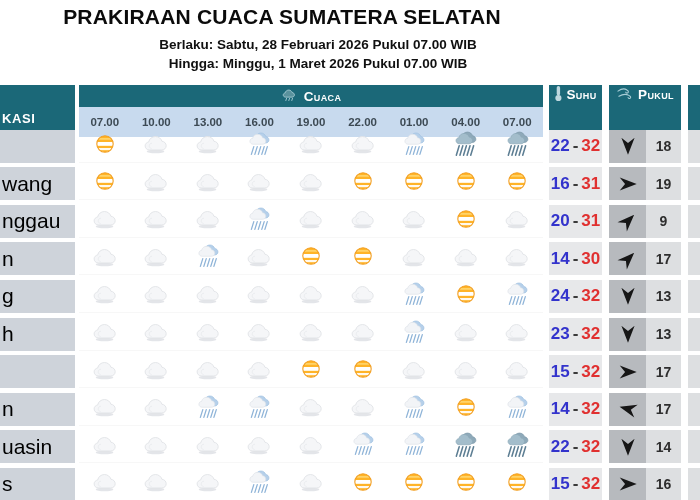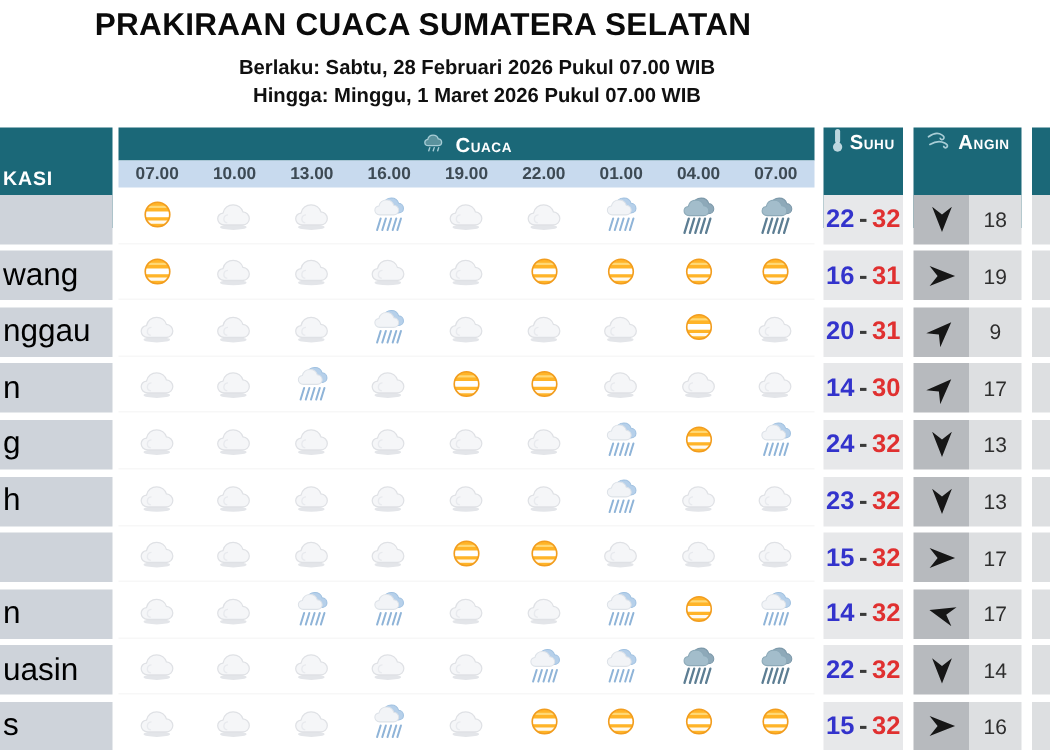--- a/index.html
+++ b/index.html
@@ -14,42 +14,42 @@
   .subtitle{position:absolute;top:36px;left:0;width:636px;text-align:center;
     font-size:13.5px;font-weight:bold;color:#101010;line-height:18.5px;}
   .wtable{position:absolute;top:85px;left:0;width:700px;}
   .grid-row{display:grid;grid-template-columns:75px 4px 464px 6px 53px 7px 37px 35px 7px 12px;}
   .head{height:40px;border-radius:11px;}
   .loc-head{grid-column:1;background:var(--teal);color:#fff;display:flex;align-items:center;
     font-weight:bold;font-size:13px;padding-left:2px;letter-spacing:.6px;}
   .cuaca-head{grid-column:3;display:flex;flex-direction:column;}
   .cuaca-title{height:22px;background:var(--teal);color:#fff;display:flex;align-items:center;
     justify-content:center;gap:6px;font-weight:bold;font-size:13.5px;font-variant:small-caps;letter-spacing:.4px;}
-  .time-bar{height:18px;background:var(--timebg);display:grid;grid-template-columns:repeat(9,1fr);align-items:center;}
+  .time-bar{height:30px;background:var(--timebg);display:grid;grid-template-columns:repeat(9,1fr);align-items:center;}
   .time-bar span{text-align:center;font-size:11.5px;font-weight:bold;color:#3d4a54;}
   .suhu-head{grid-column:5;}
   .angin-head{grid-column:7 / span 2;}
   .col-head{background:var(--teal);color:#fff;display:flex;flex-direction:column;
     align-items:center;justify-content:center;line-height:1;gap:36px;}
   .head-main{display:flex;align-items:center;gap:3px;font-weight:bold;font-size:13.5px;
     font-variant:small-caps;letter-spacing:.4px;}
   .head-unit{font-size:9.5px;font-style:italic;color:#aecdd8;margin-top:2px;}
   .sliver-head{grid-column:10;background:var(--teal);}
   .rows{margin-top:4.6px;display:flex;flex-direction:column;gap:4.6px;}
   .body-row{height:33px;}
   .label-cell{grid-column:1;background:var(--labelbg);display:flex;align-items:center;
     font-size:21px;color:#000000;padding-left:2px;overflow:hidden;white-space:nowrap;}
   .wx-strip{grid-column:3;display:grid;grid-template-columns:repeat(9,1fr);
     align-items:center;justify-items:center;border-bottom:1px solid rgba(0,0,0,0.03);}
   .temp-cell{grid-column:5;background:var(--tempbg);display:flex;align-items:center;
     justify-content:center;gap:3px;font-size:17px;font-weight:bold;}
   .temp-min{color:var(--tmin);} .temp-max{color:var(--tmax);} .temp-sep{color:#3a3a3a;}
   .arrow-cell{grid-column:7;background:var(--arrowbg);display:flex;align-items:center;justify-content:center;}
   .speed-cell{grid-column:8;background:var(--speedbg);display:flex;align-items:center;
-    justify-content:center;font-size:14px;font-weight:normal;color:#2e2e2e;}
+    justify-content:center;font-size:14px;font-weight:bold;color:#2e2e2e;}
   .sliver-cell{grid-column:10;background:var(--speedbg);}
   #icon-templates{position:absolute;width:0;height:0;overflow:hidden;}
 </style>
 </head>
 <body style="--teal: #1b6878; --timebg: #c8daee; --labelbg: #ced3da; --tempbg: #e7e8ea; --arrowbg: #b7babe; --speedbg: #dddfe1; --tmin: #3333cc; --tmax: #e03030;">
 
 <div id="icon-templates" aria-hidden="true">
   <svg width="0" height="0">
     <defs>
         <clipPath id="sunClip">
@@ -111,21 +111,21 @@
         <span>Suhu</span>
       </span>
       <span class="head-unit">°C</span>
     </div>
     <div class="col-head angin-head">
       <span class="head-main">
         <span><svg width="19" height="15" viewBox="0 0 20 16">
     <path d="M2 5.5 Q7.5 1.5 11.5 4.2 Q14 5.8 12.5 7.2 Q11 8.2 10.3 6.6" fill="none" stroke="#a8cdd6" stroke-width="1.2" stroke-linecap="round"></path>
     <path d="M3 11 Q9 7.5 13.5 10 Q16.5 11.6 15 13 Q13.5 14 12.8 12.4" fill="none" stroke="#a8cdd6" stroke-width="1.2" stroke-linecap="round"></path>
   </svg></span>
-        <span>Angin</span>
+        <span>Pukul</span>
       </span>
       <span class="head-unit">km/jam</span>
     </div>
     <div class="sliver-head"></div>
   </div>
   <div class="rows" id="forecast-rows">
       <div class="grid-row body-row">
     <div class="label-cell"></div>
     <div class="wx-strip">
           <span><svg width="20" height="20" viewBox="0 0 22 22">

